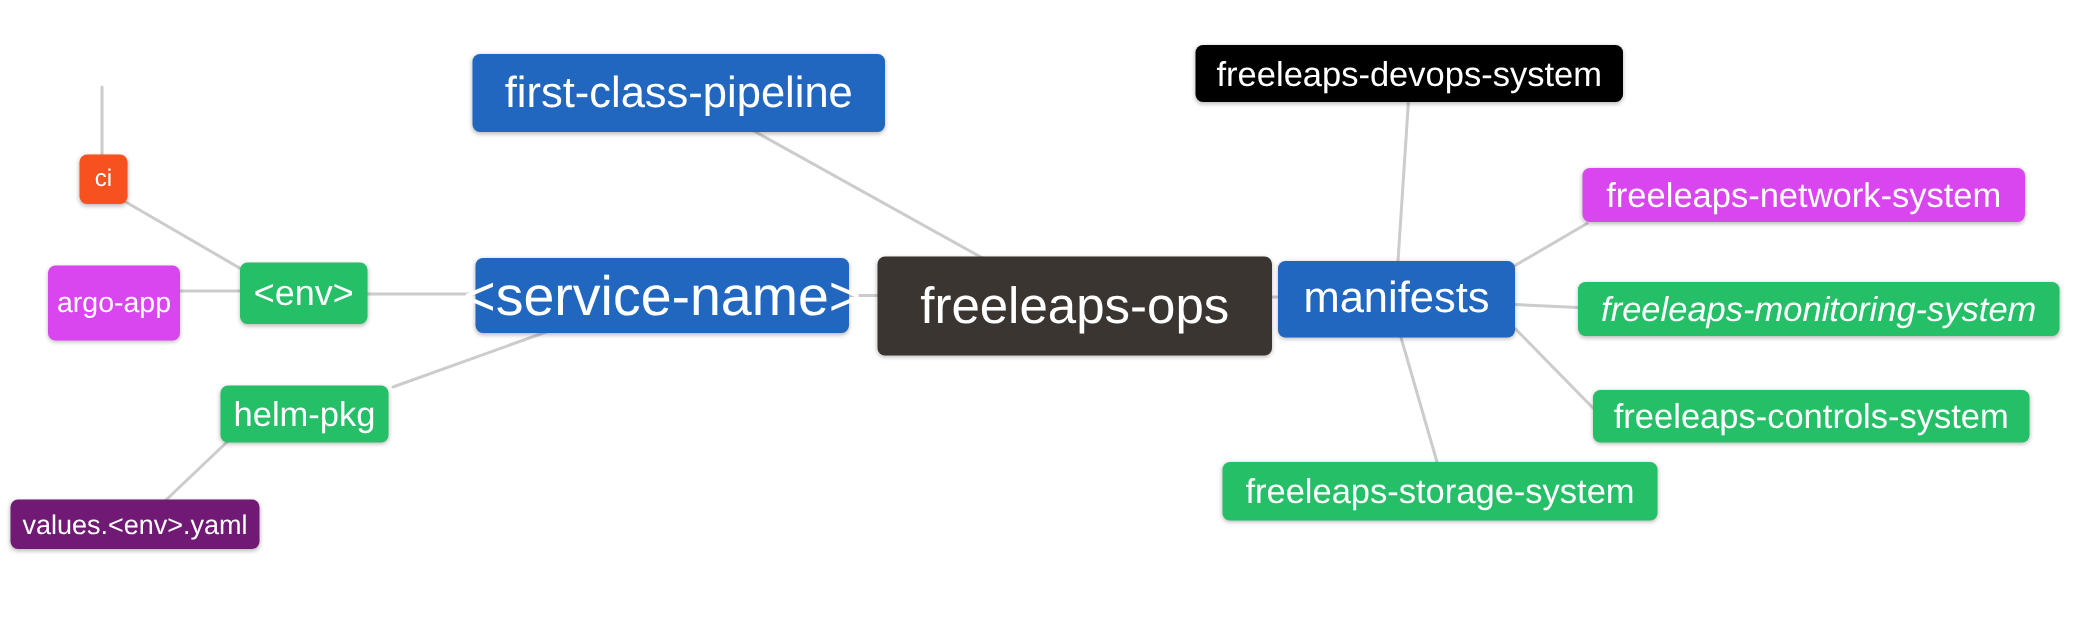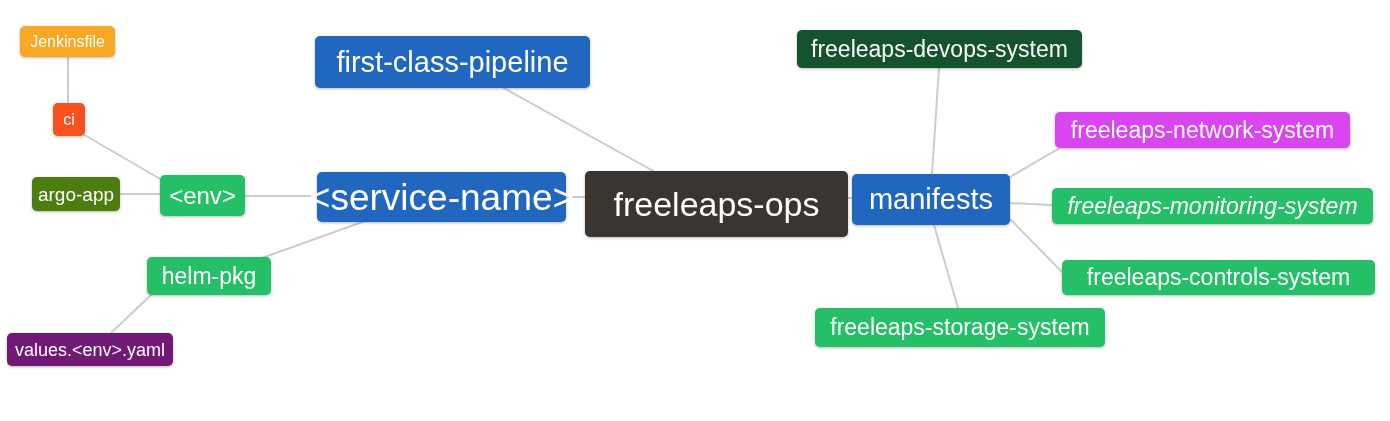--- a/index.html
+++ b/index.html
@@ -40,28 +40,27 @@
       <line x1="502" y1="87" x2="655" y2="172" stroke="#cccccc" stroke-width="2" stroke-linecap="round"></line>
       <line x1="566" y1="197" x2="585" y2="197" stroke="#cccccc" stroke-width="2" stroke-linecap="round"></line>
       <line x1="848" y1="198" x2="853" y2="198" stroke="#cccccc" stroke-width="2" stroke-linecap="round"></line>
       <line x1="932" y1="174" x2="939" y2="67" stroke="#cccccc" stroke-width="2" stroke-linecap="round"></line>
       <line x1="1010" y1="177" x2="1058" y2="149" stroke="#cccccc" stroke-width="2" stroke-linecap="round"></line>
       <line x1="1010" y1="203" x2="1052" y2="205" stroke="#cccccc" stroke-width="2" stroke-linecap="round"></line>
       <line x1="1010" y1="219" x2="1062" y2="272" stroke="#cccccc" stroke-width="2" stroke-linecap="round"></line>
       <line x1="934" y1="225" x2="958" y2="308" stroke="#cccccc" stroke-width="2" stroke-linecap="round"></line>
     </svg>
 
-<div class="node" style="left: 20px; top: 26px; width: 95px; height: 31px; font-size: 16px; background: rgb(249, 168, 38);">Jenkinsfile</div>
     <div class="node" style="left: 53px; top: 103px; width: 32px; height: 33px; font-size: 16px; background: rgb(246, 81, 31);">ci</div>
-    <div class="node" style="left: 32px; top: 177px; width: 88px; height: 34px; font-size: 19px; background: #4d7c0f;">argo-app</div>
+    <div class="node" style="left: 32px; top: 177px; width: 88px; height: 50px; font-size: 19px; background: #d946ef;">argo-app</div>
     <div class="node" style="left: 160px; top: 175px; width: 85px; height: 41px; font-size: 24px; background: rgb(36, 191, 103);">&lt;env&gt;</div>
-    <div class="node" style="left: 147px; top: 257px; width: 124px; height: 38px; font-size: 23px; background: rgb(36, 191, 103); text-align: center;">helm-pkg</div>
+    <div class="node" style="left: 147px; top: 257px; width: 112px; height: 38px; font-size: 23px; background: rgb(36, 191, 103); text-align: center;">helm-pkg</div>
     <div class="node" style="left: 7px; top: 333px; width: 166px; height: 33px; font-size: 18px; background: #701a75;">values.&lt;env&gt;.yaml</div>
     <div class="node" style="left: 315px; top: 36px; width: 275px; height: 52px; font-size: 29px; background: rgb(33, 102, 191); text-align: right;">first-class-pipeline</div>
     <div class="node" style="left: 317px; top: 172px; width: 249px; height: 50px; font-size: 37px; background: rgb(33, 102, 191);">&lt;service-name&gt;</div>
     <div class="node" style="left: 585px; top: 171px; width: 263px; height: 66px; font-size: 34px; background: rgb(59, 53, 50);">freeleaps-ops</div>
     <div class="node" style="left: 852px; top: 174px; width: 158px; height: 51px; font-size: 29px; background: rgb(33, 102, 191);">manifests</div>
-    <div class="node" style="left: 797px; top: 30px; width: 285px; height: 38px; font-size: 23px; background: #14532d;">freeleaps-devops-system</div>
+    <div class="node" style="left: 797px; top: 30px; width: 285px; height: 38px; font-size: 23px; background: #000000;">freeleaps-devops-system</div>
     <div class="node" style="left: 1055px; top: 112px; width: 295px; height: 36px; font-size: 23px; background: #d946ef;">freeleaps-network-system</div>
     <div class="node" style="left: 1052px; top: 188px; width: 321px; height: 36px; font-size: 23px; background: rgb(36, 191, 103); font-style: italic;">freeleaps-monitoring-system</div>
-    <div class="node" style="left: 1062px; top: 260px; width: 313px; height: 35px; font-size: 23px; background: rgb(36, 191, 103);">freeleaps-controls-system</div>
+    <div class="node" style="left: 1062px; top: 260px; width: 291px; height: 35px; font-size: 23px; background: rgb(36, 191, 103);">freeleaps-controls-system</div>
     <div class="node" style="left: 815px; top: 308px; width: 290px; height: 39px; font-size: 23px; background: rgb(36, 191, 103);">freeleaps-storage-system</div>
   </div>
 
 </body></html>

